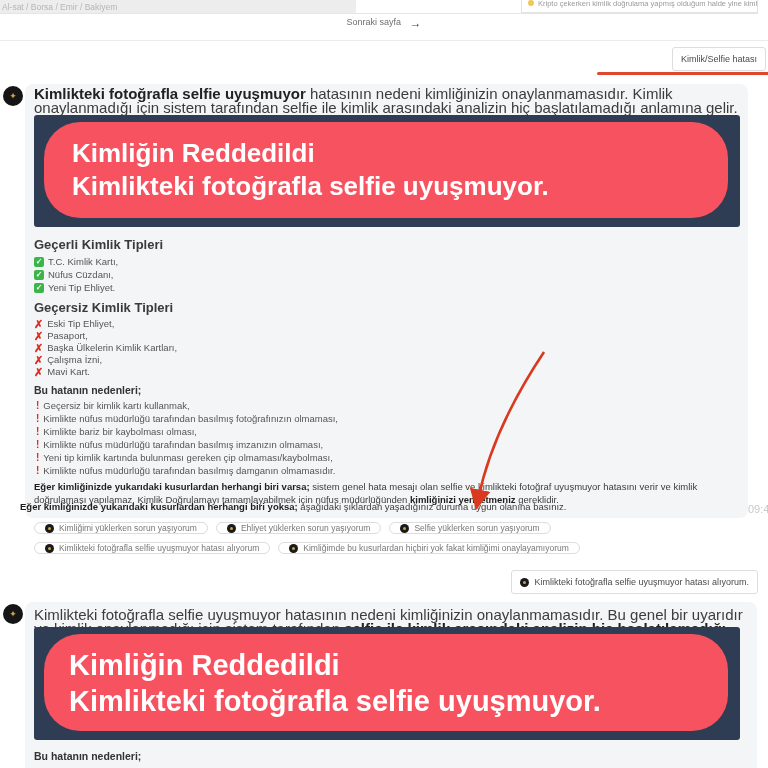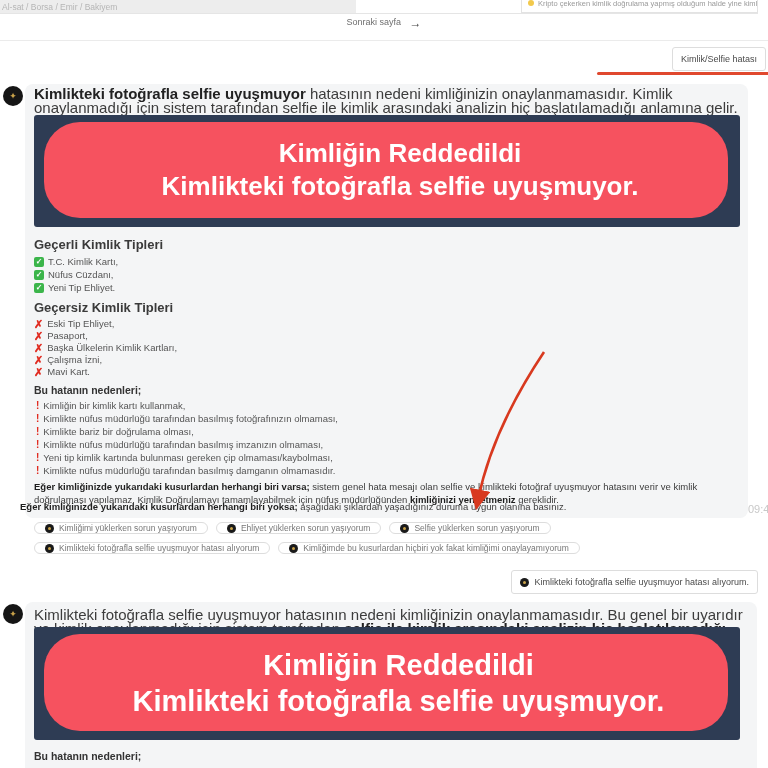--- a/index.html
+++ b/index.html
@@ -45,21 +45,21 @@
   #bubble1 { left:25px; top:84px; width:723px; height:434px; }
   #bubble2 { left:25px; top:602px; width:732px; height:200px; }
   .msg-text { position:absolute; color:#3c3c3c; font-size:15px; line-height:14px; }
   .msg-text b { color:#222; }
 
   
   .banner { position:absolute; background:#2e3c54; border-radius:3px; }
   .banner .coral { position:absolute; left:10px; right:12px; top:7px; bottom:9px;
                    background:#f6525f; border-radius:36px;
                    display:flex; flex-direction:column; justify-content:center;
-                   padding-left:28px; color:#fff; font-weight:bold;align-items:center; }
+                   padding-left:28px; color:#fff; font-weight:bold; }
   #banner1 { left:34px; top:115px; width:706px; height:112px; }
   #banner1 .coral { font-size:26px; line-height:33px; }
   #banner2 { left:34px; top:627px; width:706px; height:113px; }
   #banner2 .coral { font-size:29px; line-height:36px; padding-left:25px; }
 
   
   .h-section { position:absolute; font-weight:bold; color:#3a3a3a; font-size:13px; }
   .h-small   { position:absolute; font-weight:bold; color:#333; font-size:10.5px; }
   .item { position:absolute; color:#555; font-size:9.5px; display:flex; align-items:center; gap:4px; white-space:nowrap; }
   .chk { display:inline-flex; width:10px; height:10px; background:#3bb54a; border-radius:2px;
@@ -151,29 +151,29 @@
     <span>Çalışma İzni,</span>
   </div>
   <div class="item" style="left:34px; top:366px;">
     <span class="crs">✗</span>
     <span>Mavi Kart.</span>
   </div>
 
   <div class="h-small" style="left:34px; top:384px;">Bu hatanın nedenleri;</div>
   <div class="item" style="left:36px; top:400px;">
     <span class="exc">!</span>
-    <span>Kimliğin bir kimlik kartı kullanmak,</span>
+    <span>Geçersiz bir kimlik kartı kullanmak,</span>
   </div>
   <div class="item" style="left:36px; top:413px;">
     <span class="exc">!</span>
     <span>Kimlikte nüfus müdürlüğü tarafından basılmış fotoğrafınızın olmaması,</span>
   </div>
   <div class="item" style="left:36px; top:426px;">
     <span class="exc">!</span>
-    <span>Kimlikte bariz bir doğrulama olması,</span>
+    <span>Kimlikte bariz bir kaybolması olması,</span>
   </div>
   <div class="item" style="left:36px; top:439px;">
     <span class="exc">!</span>
     <span>Kimlikte nüfus müdürlüğü tarafından basılmış imzanızın olmaması,</span>
   </div>
   <div class="item" style="left:36px; top:452px;">
     <span class="exc">!</span>
     <span>Yeni tip kimlik kartında bulunması gereken çip olmaması/kaybolması,</span>
   </div>
   <div class="item" style="left:36px; top:465px;">

